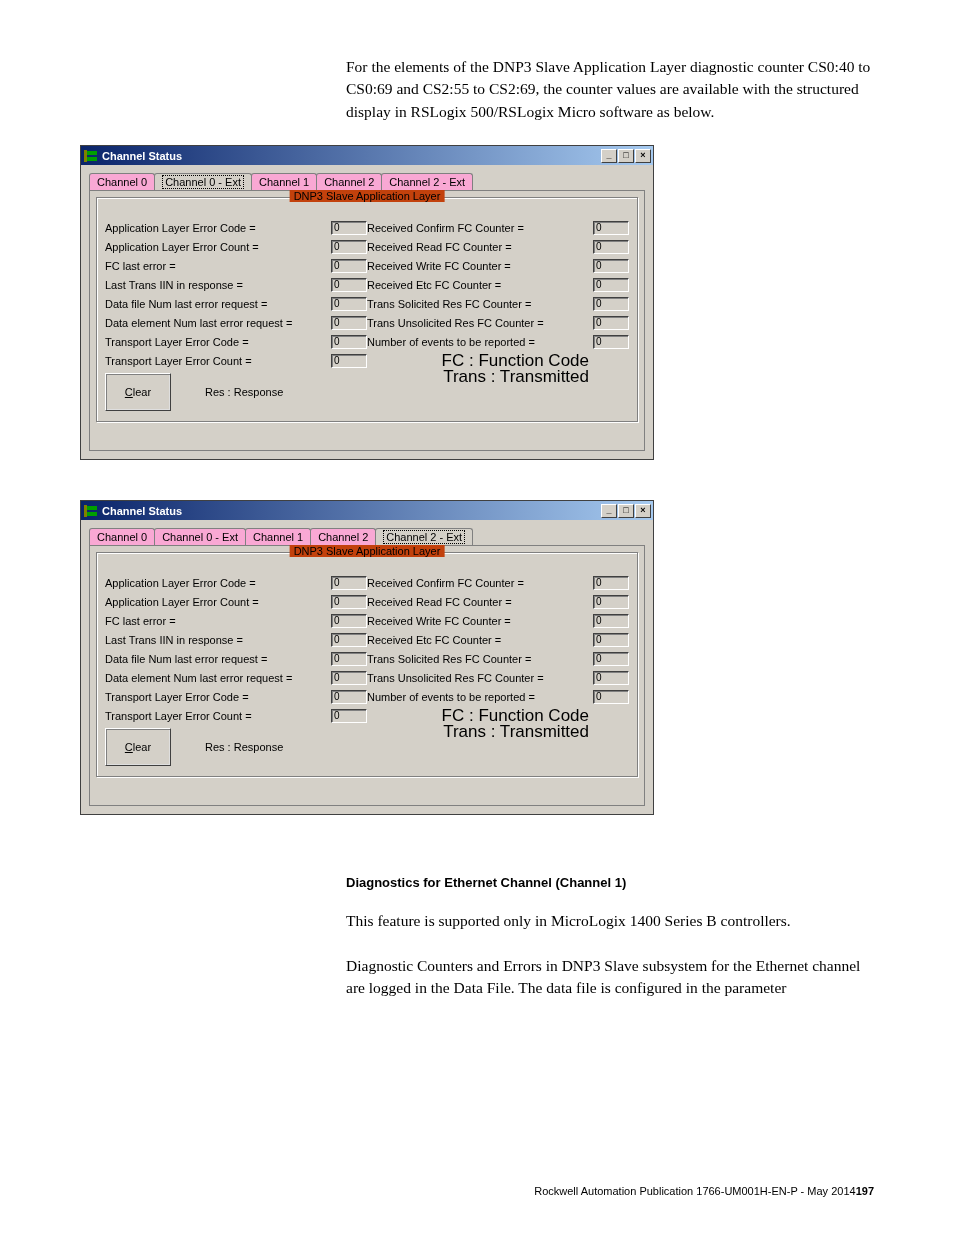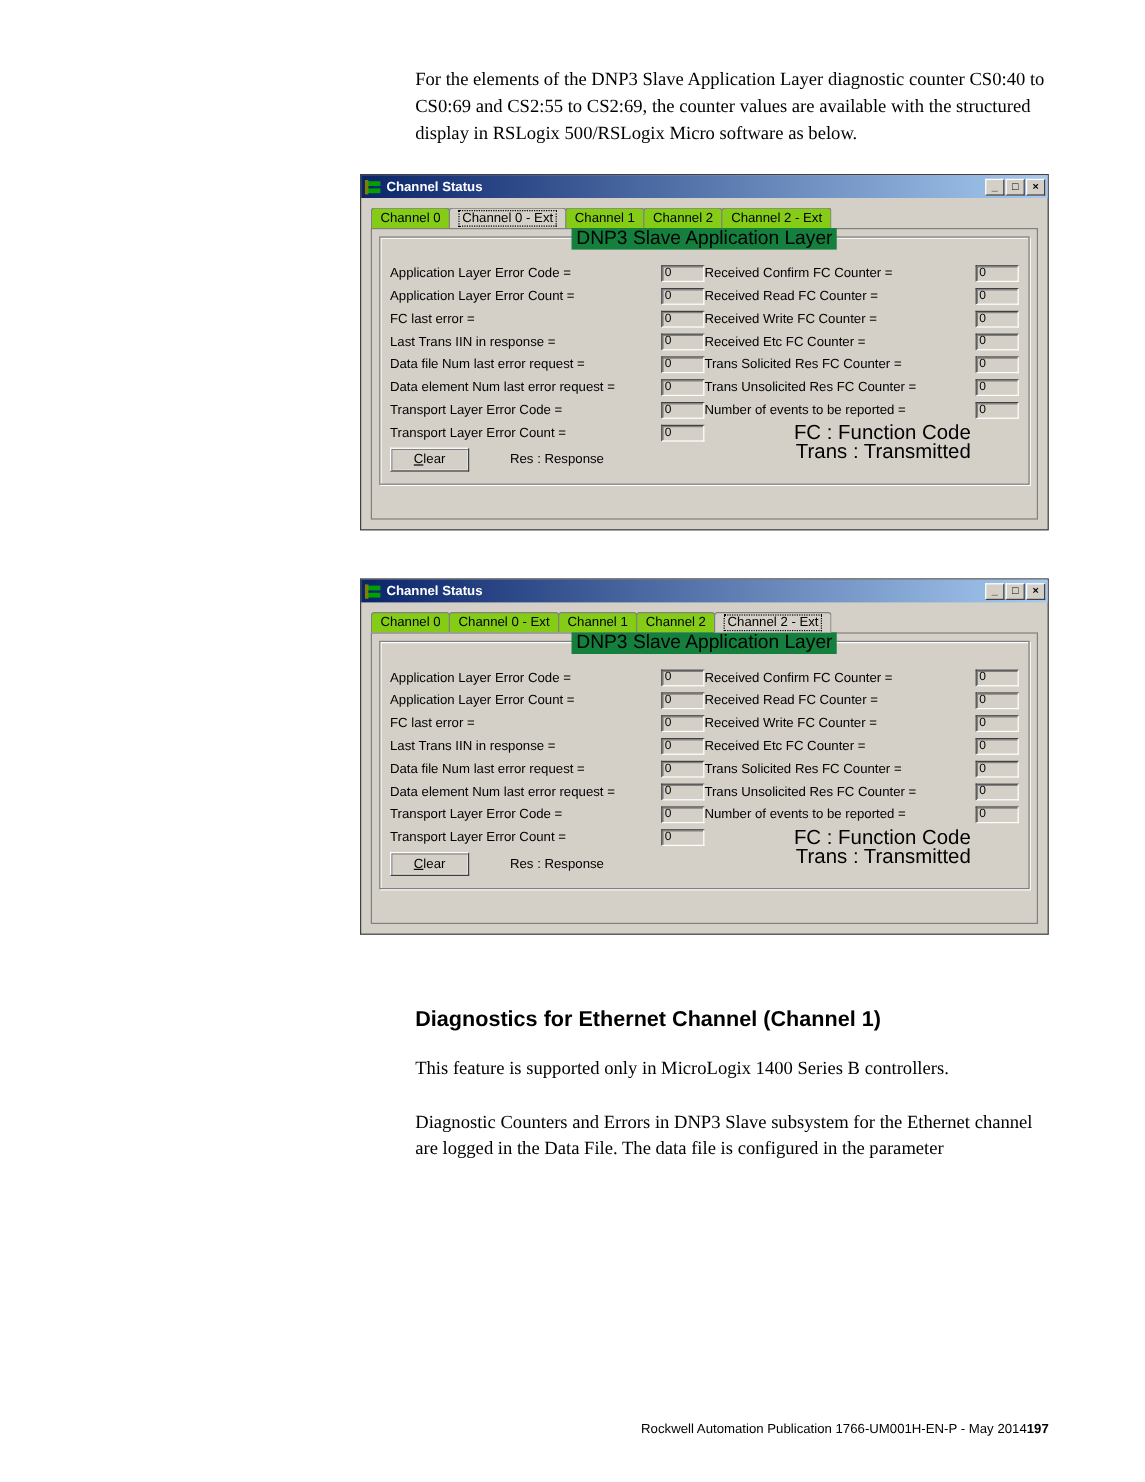--- a/index.html
+++ b/index.html
@@ -24,21 +24,20 @@
   }
   .header-line .appendix { font-weight: bold; margin-left: 14px; }
   .body-text {
     margin-left: 266px;
     font-size: 15.5px;
     line-height: 1.45;
     font-family: 'Adobe Garamond Pro', Garamond, Georgia, serif;
     margin-bottom: 22px;
   }
   .dialog-wrap {
-    margin-left: 220px;
     margin-bottom: 40px;
   }
   
   .dialog {
     width: 574px;
     border: 1px solid #404040;
     background: #d4d0c8;
     font-family: Tahoma, Arial, sans-serif;
     font-size: 11px;
     color: #000;
@@ -69,21 +68,21 @@
     font-size:9px; font-family: Arial; color:#000; font-weight:bold;
     line-height:1;
   }
   .tabs-row {
     padding: 8px 8px 0 8px;
     display:flex;
     border-bottom:none;
   }
   .tab {
     padding: 2px 7px;
-    background:#84cc16;
+    background:#f9a8d4;
     border:1px solid #808080;
     border-bottom:none;
     border-top-left-radius:3px;
     border-top-right-radius:3px;
     margin-right:-1px;
     font-size:11px;
     position:relative;
   }
   .tab.active {
     background:#d4d0c8;
@@ -101,23 +100,23 @@
   .groupbox {
     border:1px solid #808080;
     box-shadow: inset 1px 1px 0 #fff, 1px 1px 0 #fff;
     position:relative;
     padding:22px 8px 10px 8px;
   }
   .group-title {
     position:absolute;
     top:-8px; left:50%;
     transform:translateX(-50%);
-    background:#15803d;
+    background:#c2410c;
     padding:0 4px;
-    font-size:16px;
+    font-size:11px;
   }
   .cols { display:flex; }
   .col { flex:1; }
   .field-row {
     display:flex;
     align-items:center;
     justify-content:space-between;
     margin-bottom:3px;
     height:16px;
   }
@@ -136,36 +135,36 @@
     font-size:10px;
     padding-left:2px;
     line-height:12px;
     color:#000;
     overflow:hidden;
   }
   .legend-row {
     display:flex; justify-content:flex-end; font-size:17px; height:16px; align-items:center;
   }
   .clear-btn {
-    width:66px; height:20px;
+    width:66px; height:38px;
     background:#d4d0c8;
     border:1px solid #fff;
     border-right-color:#404040; border-bottom-color:#404040;
     box-shadow:1px 1px 0 #808080 inset, -1px -1px 0 #dfdfdf inset;
     font-size:11px;
     display:flex; align-items:center; justify-content:center;
   }
   .clear-btn .u { text-decoration: underline; }
   .btn-row { display:flex; align-items:center; gap:34px; margin-top:4px;}
   
   .section-h {
     margin-left:266px;
     font-family: Arial, Helvetica, sans-serif;
     font-weight:bold;
-    font-size:18px;
+    font-size:13px;
     margin-top:60px;
     margin-bottom:20px;
   }
   .footer {
     position:absolute;
     bottom:38px;
     left:80px; right:80px;
     font-family: Arial, Helvetica, sans-serif;
     font-size:11px;
     display:flex;

